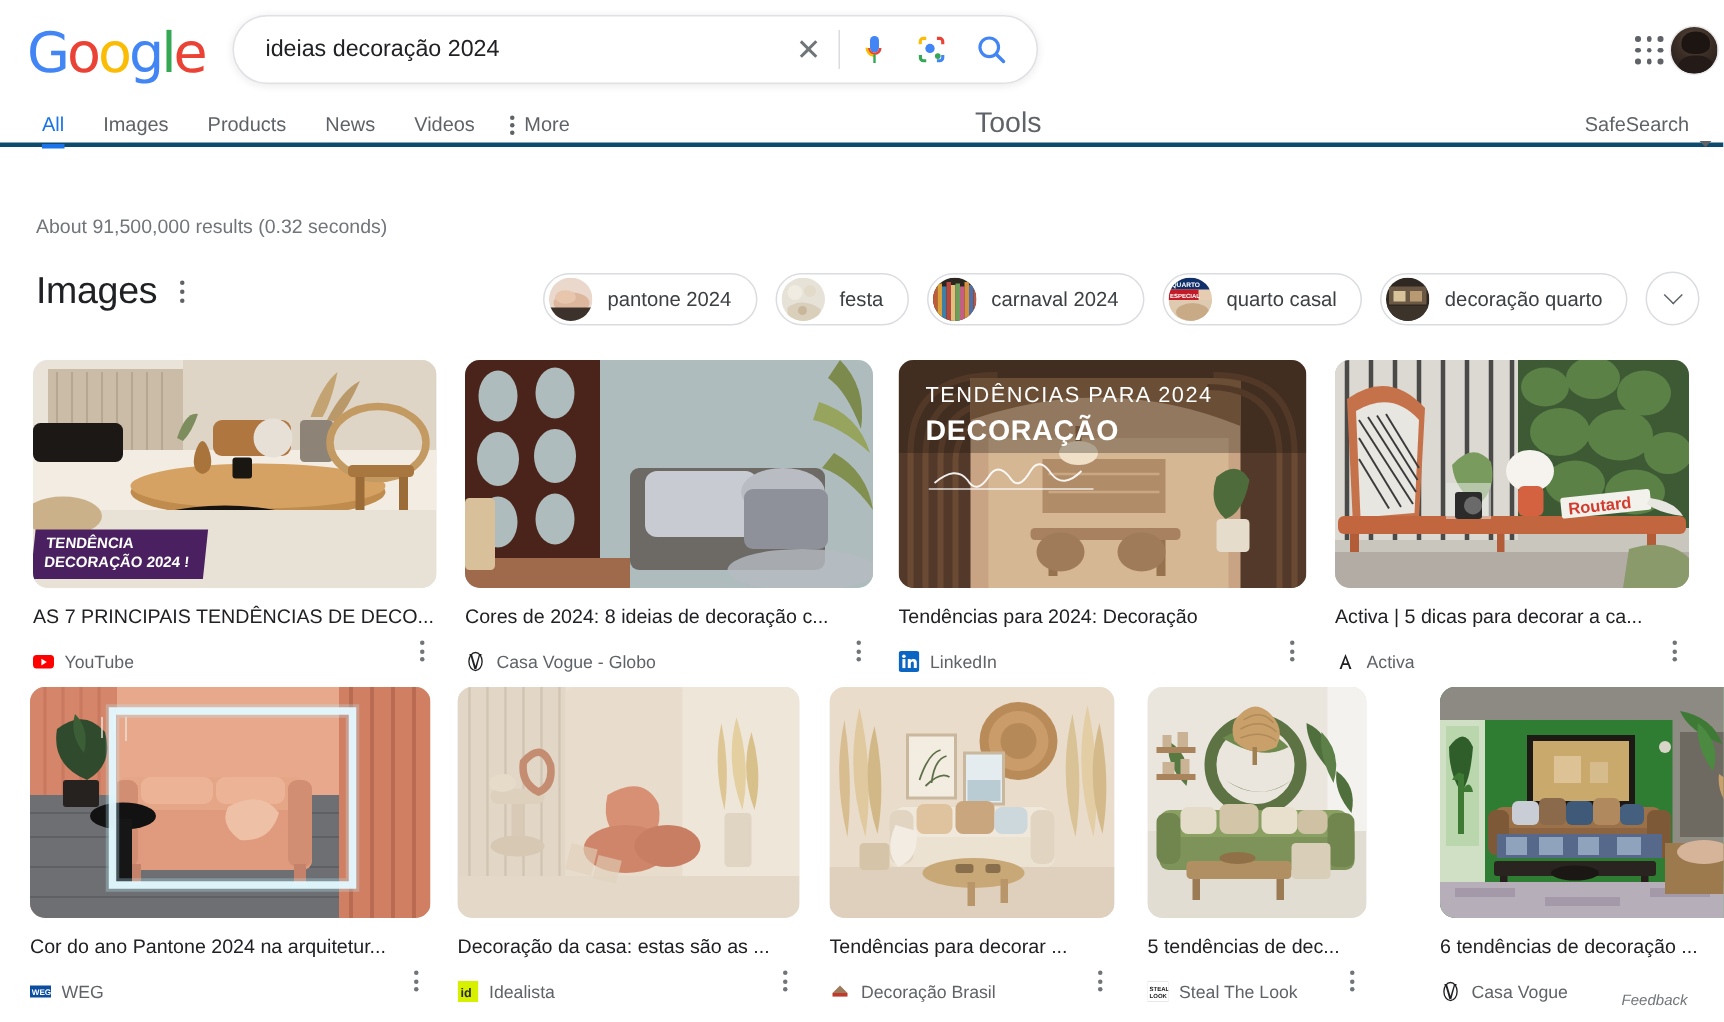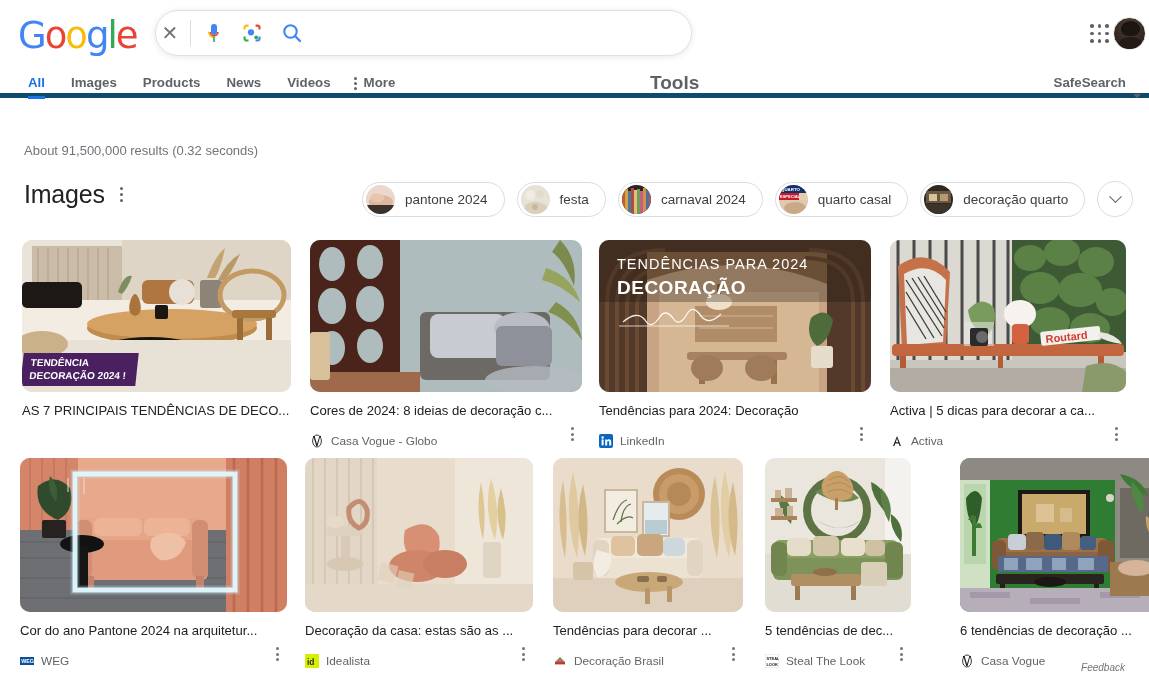--- a/index.html
+++ b/index.html
@@ -55,21 +55,21 @@
     position:absolute; right:3px; top:17px; width:33px; height:33px; border-radius:50%;
     background: radial-gradient(circle at 50% 30%, #5b4a3f 0%, #3a2d25 45%, #22191a 100%);
     overflow:hidden; cursor:pointer; border:1px solid #e8e8e8;
   }
   .avatar::before{ content:""; position:absolute; left:7px; top:3px; width:19px; height:15px;
      background:#1d1512; border-radius:50% 50% 40% 40%; }
   .avatar::after{ content:""; position:absolute; left:5px; top:19px; width:23px; height:16px;
      background:#241b18; border-radius:45% 45% 0 0; }
 
   
-  .navbar { position:relative; height:30px; border-bottom:5px solid #0c4a6e;font-weight:bold; }
+  .navbar { position:relative; height:30px; border-bottom:3px solid #0c4a6e; }
   .tabs { position:absolute; left:18px; top:0; display:flex; align-items:center; gap:0; }
   .tab {
     font-size:13.3px; color:#5f6368; padding:0 13px; height:30px; line-height:30px;
     cursor:pointer; position:relative; white-space:nowrap;
   }
   .tab:first-child{ padding-left:10px; }
   .tab.active { color:#1a73e8; }
   .tab.active::after {
     content:""; position:absolute; left:10px; right:13px; bottom:-1px; height:3px; background:#1a73e8;
   }
@@ -142,20 +142,21 @@
 
 <div class="page">
 
   <div class="header">
 
     <div class="logo">
       <span class="l-b">G</span><span class="l-r">o</span><span class="l-y">o</span><span class="l-b">g</span><span class="l-g">l</span><span class="l-r">e</span>
     </div>
 
     <div class="searchbar">
+      <input class="search-input" type="text" value="ideias decoração 2024" style="">
       <div class="sb-icon clear-x">✕</div>
       <div class="divider"></div>
       <div class="sb-icon mic">
         <svg viewBox="0 0 24 24" width="24" height="24">
           <path fill="#4285f4" d="M12 3a3 3 0 0 1 3 3v5a3 3 0 0 1-6 0V6a3 3 0 0 1 3-3z"></path>
           <path fill="#ea4335" d="M9 11a3 3 0 0 0 6 0h1.7a4.7 4.7 0 0 1-9.4 0z"></path>
           <path fill="#fbbc05" d="M6 10.8h1.7A4.7 4.7 0 0 0 12 15.5v1.7A6.4 6.4 0 0 1 6 10.8z"></path>
           <path fill="#34a853" d="M11.2 15.4h1.6V21h-1.6z"></path>
         </svg>
       </div>
@@ -341,20 +342,34 @@
           <rect x="244" y="78" width="6" height="22" fill="#9b6c38"></rect>
           <rect x="0" y="100" width="269" height="52" fill="#e8e1d6"></rect>
           <ellipse cx="20" cy="104" rx="26" ry="13" fill="#cbb189"></ellipse>
         </svg>
         <div class="badge1">
           <div>TENDÊNCIA</div>
           <div>DECORAÇÃO 2024 !</div>
         </div>
       </div>
       <div class="cap" style="width:269px;">AS 7 PRINCIPAIS TENDÊNCIAS DE DECO...</div>
+      <div class="srcrow" style="width:269px;">
+        <span class="favicon">
+          <svg width="14" height="14" viewBox="0 0 14 14">
+              <rect x="0" y="2.6" width="14" height="9" rx="2.4" fill="#FF0000"></rect>
+              <path d="M5.6 5.2l3.6 2.2-3.6 2.2z" fill="#fff"></path>
+            </svg>
+        </span>
+        <span class="srcname">YouTube</span>
+        <span class="card-kebab">
+            <i></i>
+            <i></i>
+            <i></i>
+          </span>
+      </div>
     </div>
 
     <div class="card" style="width:289px;">
       <div class="thumb" style="width:272px;height:152px;">
         <svg class="scene" viewBox="0 0 272 152" preserveAspectRatio="none">
           <rect width="272" height="152" fill="#aebcbd"></rect>
           <rect x="0" y="0" width="90" height="140" fill="#4a241a"></rect>
           <g fill="#aebcbd">
             <ellipse cx="22" cy="24" rx="13" ry="17"></ellipse>
               <ellipse cx="60" cy="22" rx="13" ry="17"></ellipse>

